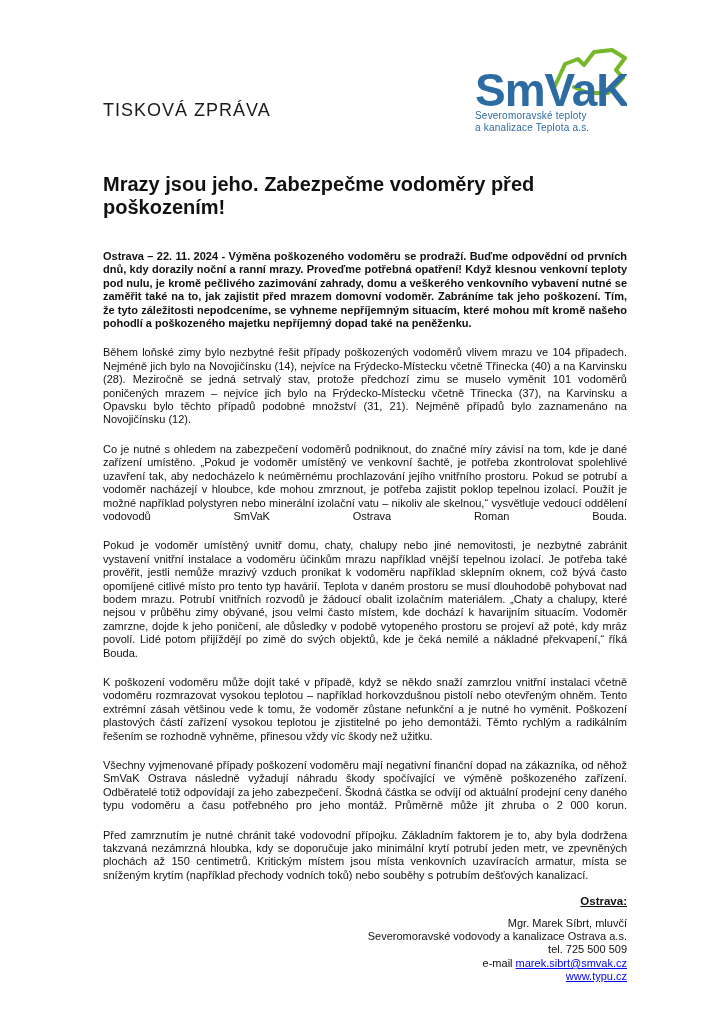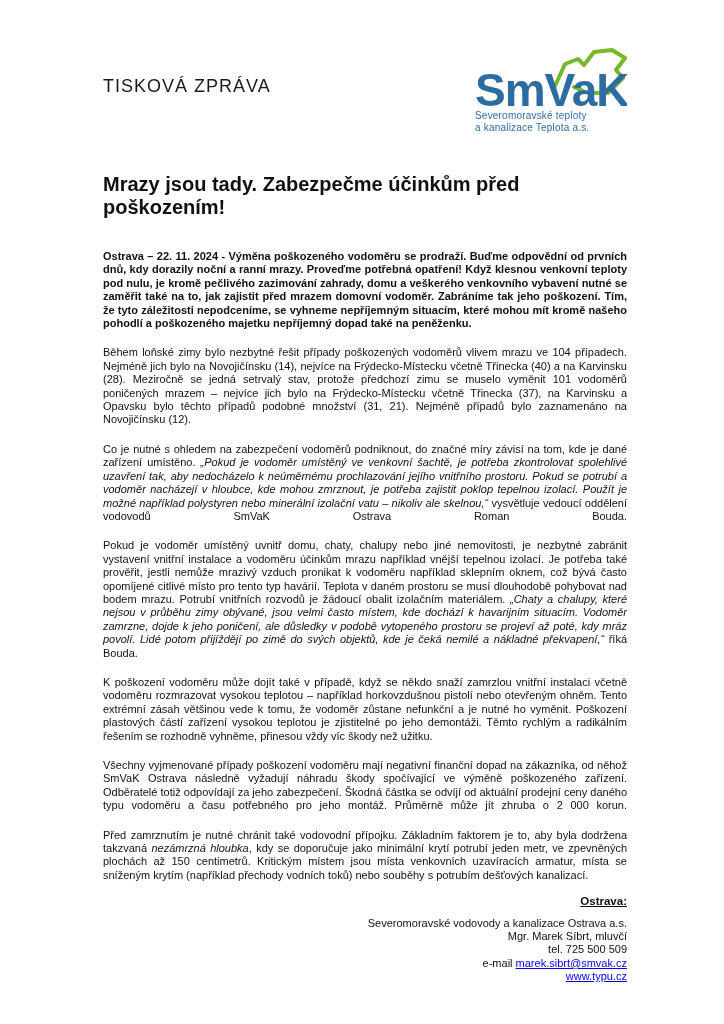--- a/index.html
+++ b/index.html
@@ -7,21 +7,21 @@
   .page{
     position:relative;
     width:724px;height:1024px;
     box-sizing:border-box;
     padding:48px 97px 0 103px;
     background:#ffffff;
     overflow:hidden;
   }
   .header{display:flex;justify-content:space-between;align-items:flex-start;}
   .doc-type{
-    margin-top:28px;
+    margin-top:52px;
     font-size:18px;
     letter-spacing:1px;
     color:#1a1a1a;
     white-space:nowrap;
   }
   .logo{width:152px;text-align:left;flex:0 0 auto;}
   .logo svg{display:block;}
   .logo-sub{
     font-size:10px;
     line-height:12px;
@@ -40,21 +40,21 @@
   p.para{
     margin:16px 0 13px 0;
     font-size:11px;
     line-height:13.4px;
     text-align:justify;
     color:#111;
   }
   p.bold-para{font-weight:bold;}
   p.justify-last{text-align-last:justify;}
   p.no-gap{margin-bottom:0;}
-  .it{font-style:italic;}
+  .it{}
   .contact{
     text-align:right;
     font-size:11px;
     line-height:13.4px;
     color:#111;
   }
   .contact-heading{
     font-weight:bold;
     font-size:11.5px;
     text-decoration:underline;
@@ -77,42 +77,42 @@
     <div class="logo">
       <svg width="152" height="62" viewBox="0 0 152 62">
         <path d="M 80,38 L 90,16 L 103,11 L 109,17 L 119,4 L 137,2 L 150,10 L 141,22 L 148,30 L 133,45 L 113,45 L 99,39" fill="none" stroke-width="4" stroke-linejoin="round" stroke-linecap="round" stroke="#76b82a"></path>
         <text x="0" y="58" font-size="46" font-weight="bold" letter-spacing="-1" font-family="Liberation Sans, sans-serif" fill="#2d6ba3">SmVaK</text>
       </svg>
       <div class="logo-sub">Severomoravské teploty</div>
       <div class="logo-sub">a kanalizace Teplota a.s.</div>
     </div>
   </div>
 
-  <h1 class="title">Mrazy jsou tady. Zabezpečme účinkům před poškozením!</h1>
+  <h1 class="title">Mrazy jsou jeho. Zabezpečme vodoměry před poškozením!</h1>
 
   <div class="body-text">
     <p class="para bold-para">Ostrava – 22. 11. 2024 - Výměna poškozeného vodoměru se prodraží. Buďme odpovědní od prvních dnů, kdy dorazily noční a ranní mrazy. Proveďme potřebná opatření! Když klesnou venkovní teploty pod nulu, je kromě pečlivého zazimování zahrady, domu a veškerého venkovního vybavení nutné se zaměřit také na to, jak zajistit před mrazem domovní vodoměr. Zabráníme tak jeho poškození. Tím, že tyto záležitosti nepodceníme, se vyhneme nepříjemným situacím, které mohou mít kromě našeho pohodlí a poškozeného majetku nepříjemný dopad také na peněženku.</p>
 
     <p class="para">Během loňské zimy bylo nezbytné řešit případy poškozených vodoměrů vlivem mrazu ve 104 případech. Nejméně jich bylo na Novojičínsku (14), nejvíce na Frýdecko-Místecku včetně Třinecka (40) a na Karvinsku (28). Meziročně se jedná setrvalý stav, protože předchozí zimu se muselo vyměnit 101 vodoměrů poničených mrazem – nejvíce jich bylo na Frýdecko-Místecku včetně Třinecka (37), na Karvinsku a Opavsku bylo těchto případů podobné množství (31, 21). Nejméně případů bylo zaznamenáno na Novojičínsku (12).</p>
 
     <p class="para justify-last"><span>Co je nutné s ohledem na zabezpečení vodoměrů podniknout, do značné míry závisí na tom, kde je dané zařízení umístěno. </span><span class="it">„Pokud je vodoměr umístěný ve venkovní šachtě, je potřeba zkontrolovat spolehlivé uzavření tak, aby nedocházelo k neúměrnému prochlazování jejího vnitřního prostoru. Pokud se potrubí a vodoměr nacházejí v hloubce, kde mohou zmrznout, je potřeba zajistit poklop tepelnou izolací. Použít je možné například polystyren nebo minerální izolační vatu – nikoliv ale skelnou,“ </span><span>vysvětluje vedoucí oddělení vodovodů SmVaK Ostrava Roman Bouda.</span></p>
 
     <p class="para justify-last"><span>Pokud je vodoměr umístěný uvnitř domu, chaty, chalupy nebo jiné nemovitosti, je nezbytné zabránit vystavení vnitřní instalace a vodoměru účinkům mrazu například vnější tepelnou izolací. Je potřeba také prověřit, jestli nemůže mrazivý vzduch pronikat k vodoměru například sklepním oknem, což bývá často opomíjené citlivé místo pro tento typ havárií. Teplota v daném prostoru se musí dlouhodobě pohybovat nad bodem mrazu. Potrubí vnitřních rozvodů je žádoucí obalit izolačním materiálem. </span><span class="it">„Chaty a chalupy, které nejsou v průběhu zimy obývané, jsou velmi často místem, kde dochází k havarijním situacím. Vodoměr zamrzne, dojde k jeho poničení, ale důsledky v podobě vytopeného prostoru se projeví až poté, kdy mráz povolí. Lidé potom přijíždějí po zimě do svých objektů, kde je čeká nemilé a nákladné překvapení,“ </span><span>říká Bouda.</span></p>
 
     <p class="para">K poškození vodoměru může dojít také v případě, když se někdo snaží zamrzlou vnitřní instalaci včetně vodoměru rozmrazovat vysokou teplotou – například horkovzdušnou pistolí nebo otevřeným ohněm. Tento extrémní zásah většinou vede k tomu, že vodoměr zůstane nefunkční a je nutné ho vyměnit. Poškození plastových částí zařízení vysokou teplotou je zjistitelné po jeho demontáži. Těmto rychlým a radikálním řešením se rozhodně vyhněme, přinesou vždy víc škody než užitku.</p>
 
     <p class="para justify-last no-gap">Všechny vyjmenované případy poškození vodoměru mají negativní finanční dopad na zákazníka, od něhož SmVaK Ostrava následně vyžadují náhradu škody spočívající ve výměně poškozeného zařízení. Odběratelé totiž odpovídají za jeho zabezpečení. Škodná částka se odvíjí od aktuální prodejní ceny daného typu vodoměru a času potřebného pro jeho montáž. Průměrně může jít zhruba o 2 000 korun.</p>
 
     <p class="para"><span>Před zamrznutím je nutné chránit také vodovodní přípojku. Základním faktorem je to, aby byla dodržena takzvaná </span><span class="it">nezámrzná hloubka</span><span>, kdy se doporučuje jako minimální krytí potrubí jeden metr, ve zpevněných plochách až 150 centimetrů. Kritickým místem jsou místa venkovních uzavíracích armatur, místa se sníženým krytím (například přechody vodních toků) nebo souběhy s potrubím dešťových kanalizací.</span></p>
   </div>
 
   <div class="contact">
     <div class="contact-heading">Ostrava:</div>
+    <div>Mgr. Marek Síbrt, mluvčí</div>
     <div>Severomoravské vodovody a kanalizace Ostrava a.s.</div>
-    <div>Mgr. Marek Síbrt, mluvčí</div>
     <div>tel. 725 500 509</div>
     <div>
       <span>e-mail </span><a>marek.sibrt@smvak.cz</a>
     </div>
     <div>
       <a>www.typu.cz</a>
     </div>
   </div>
 
 </div>

